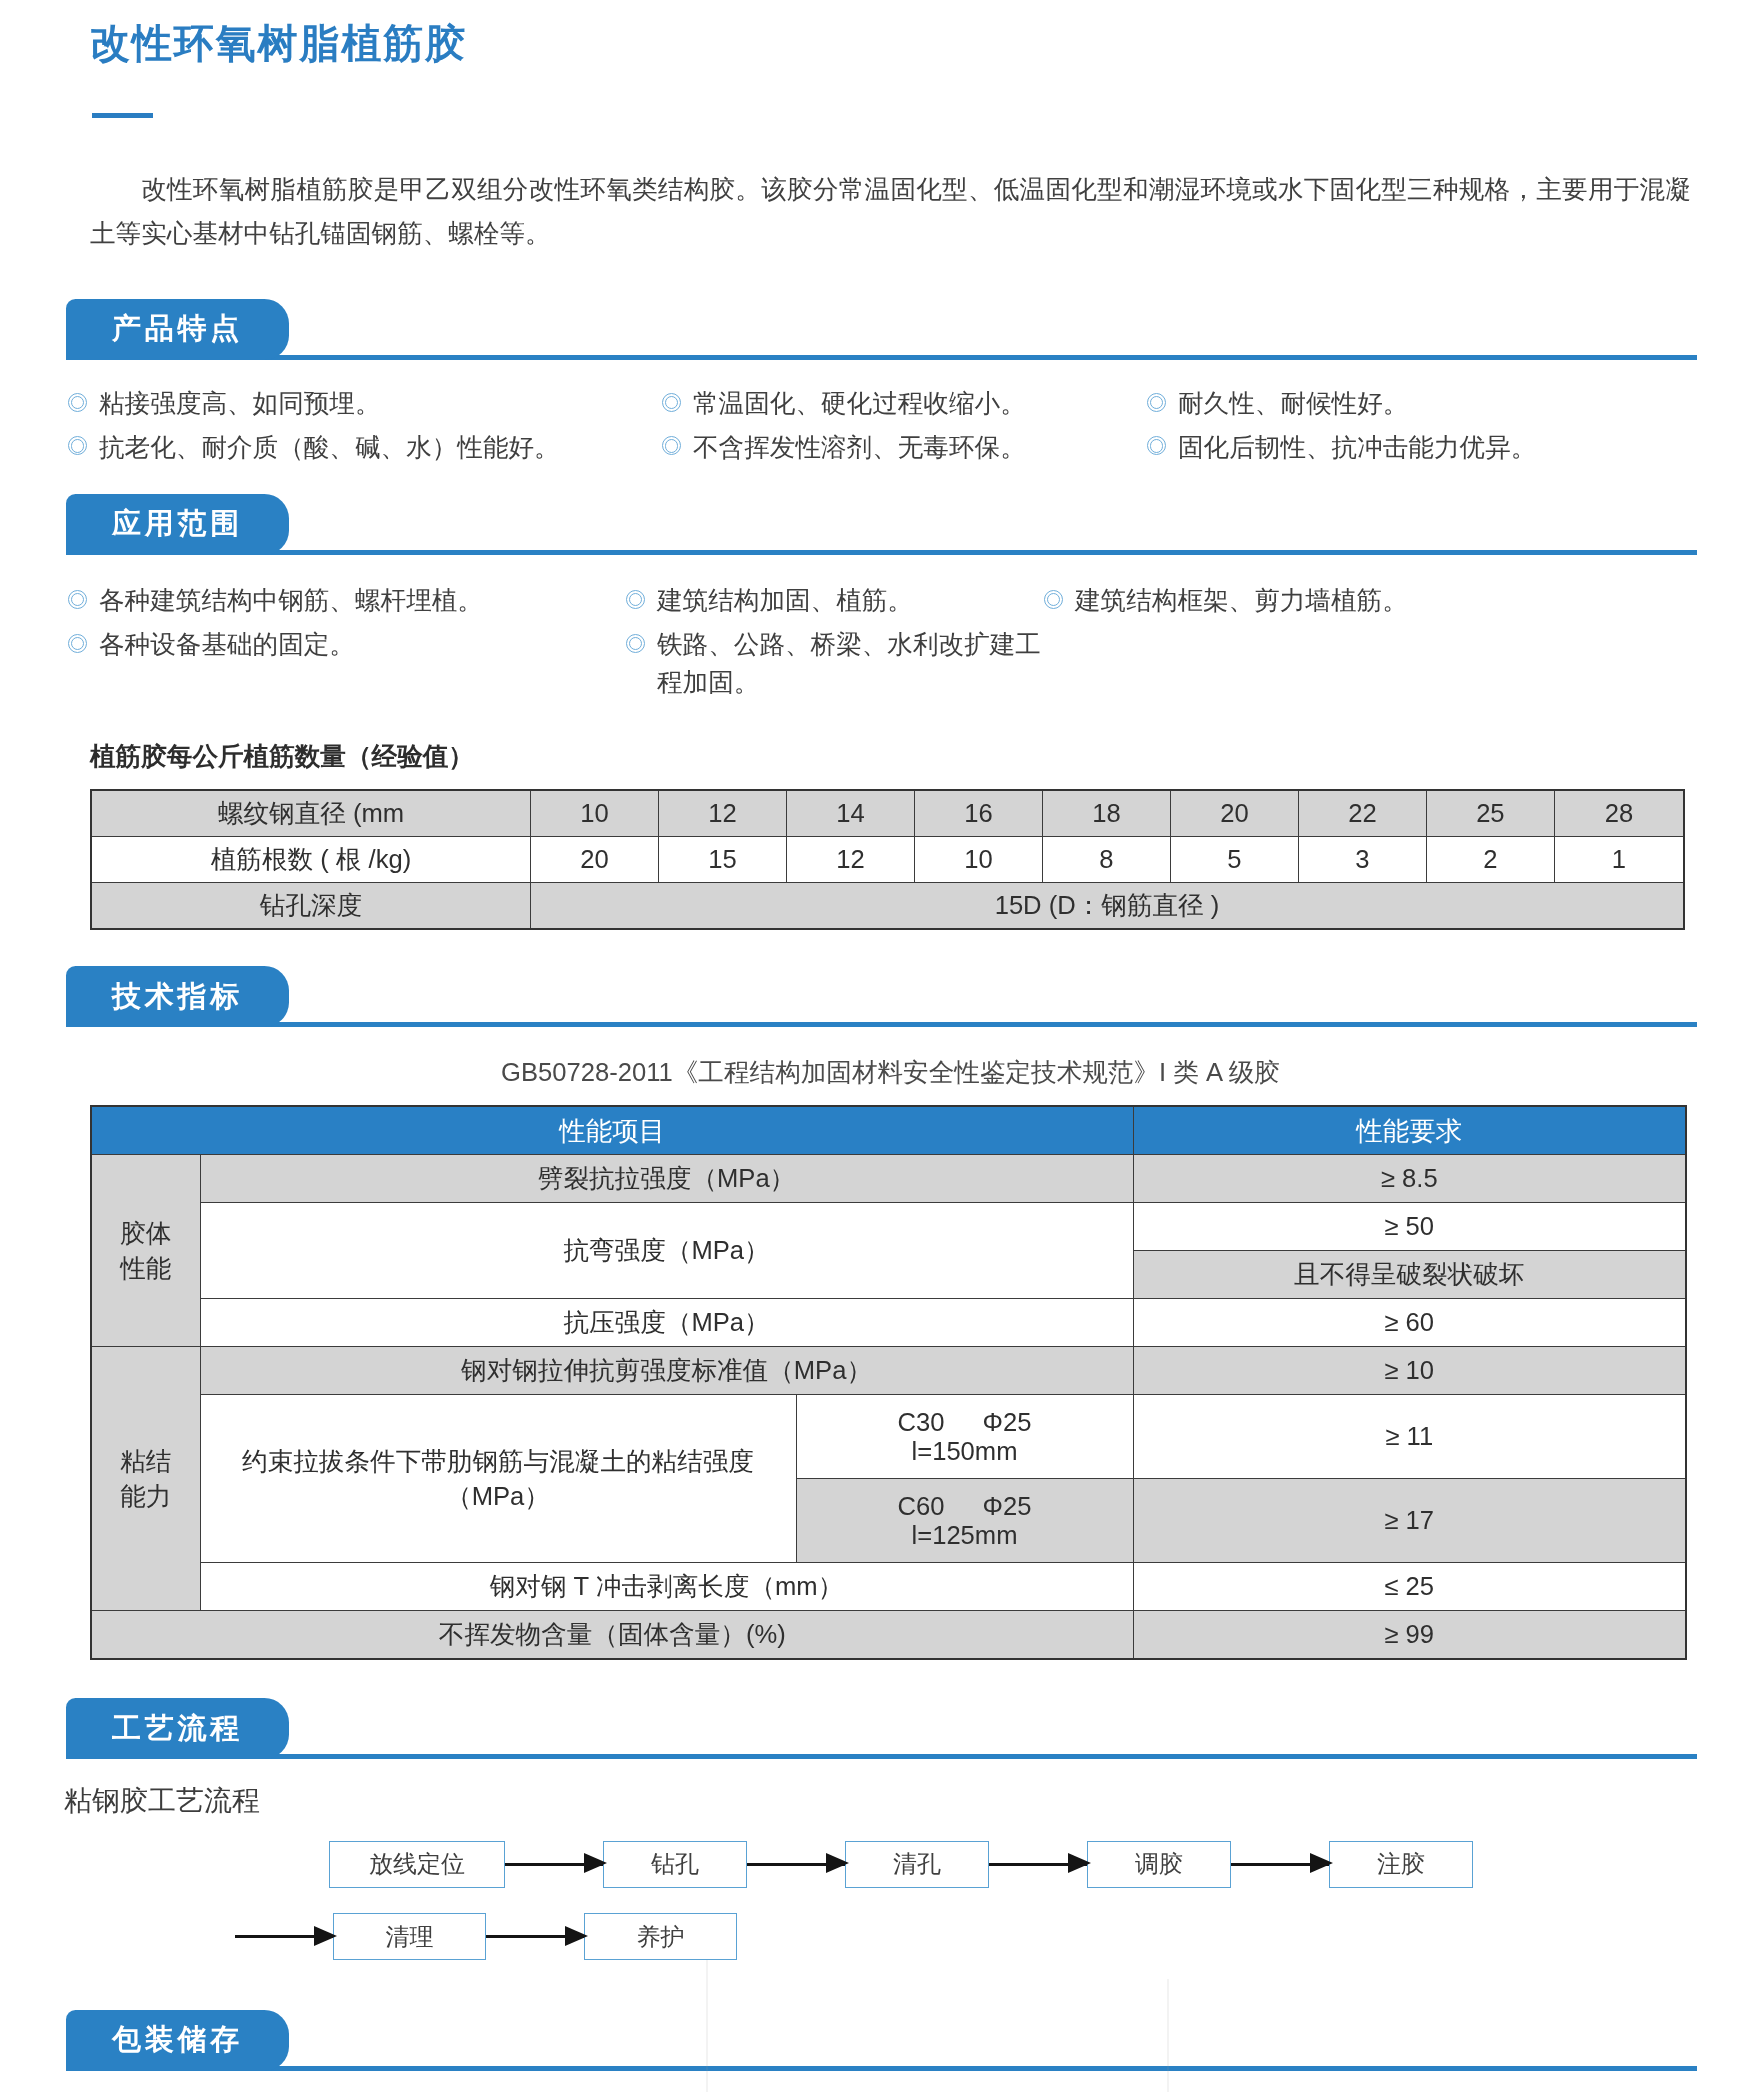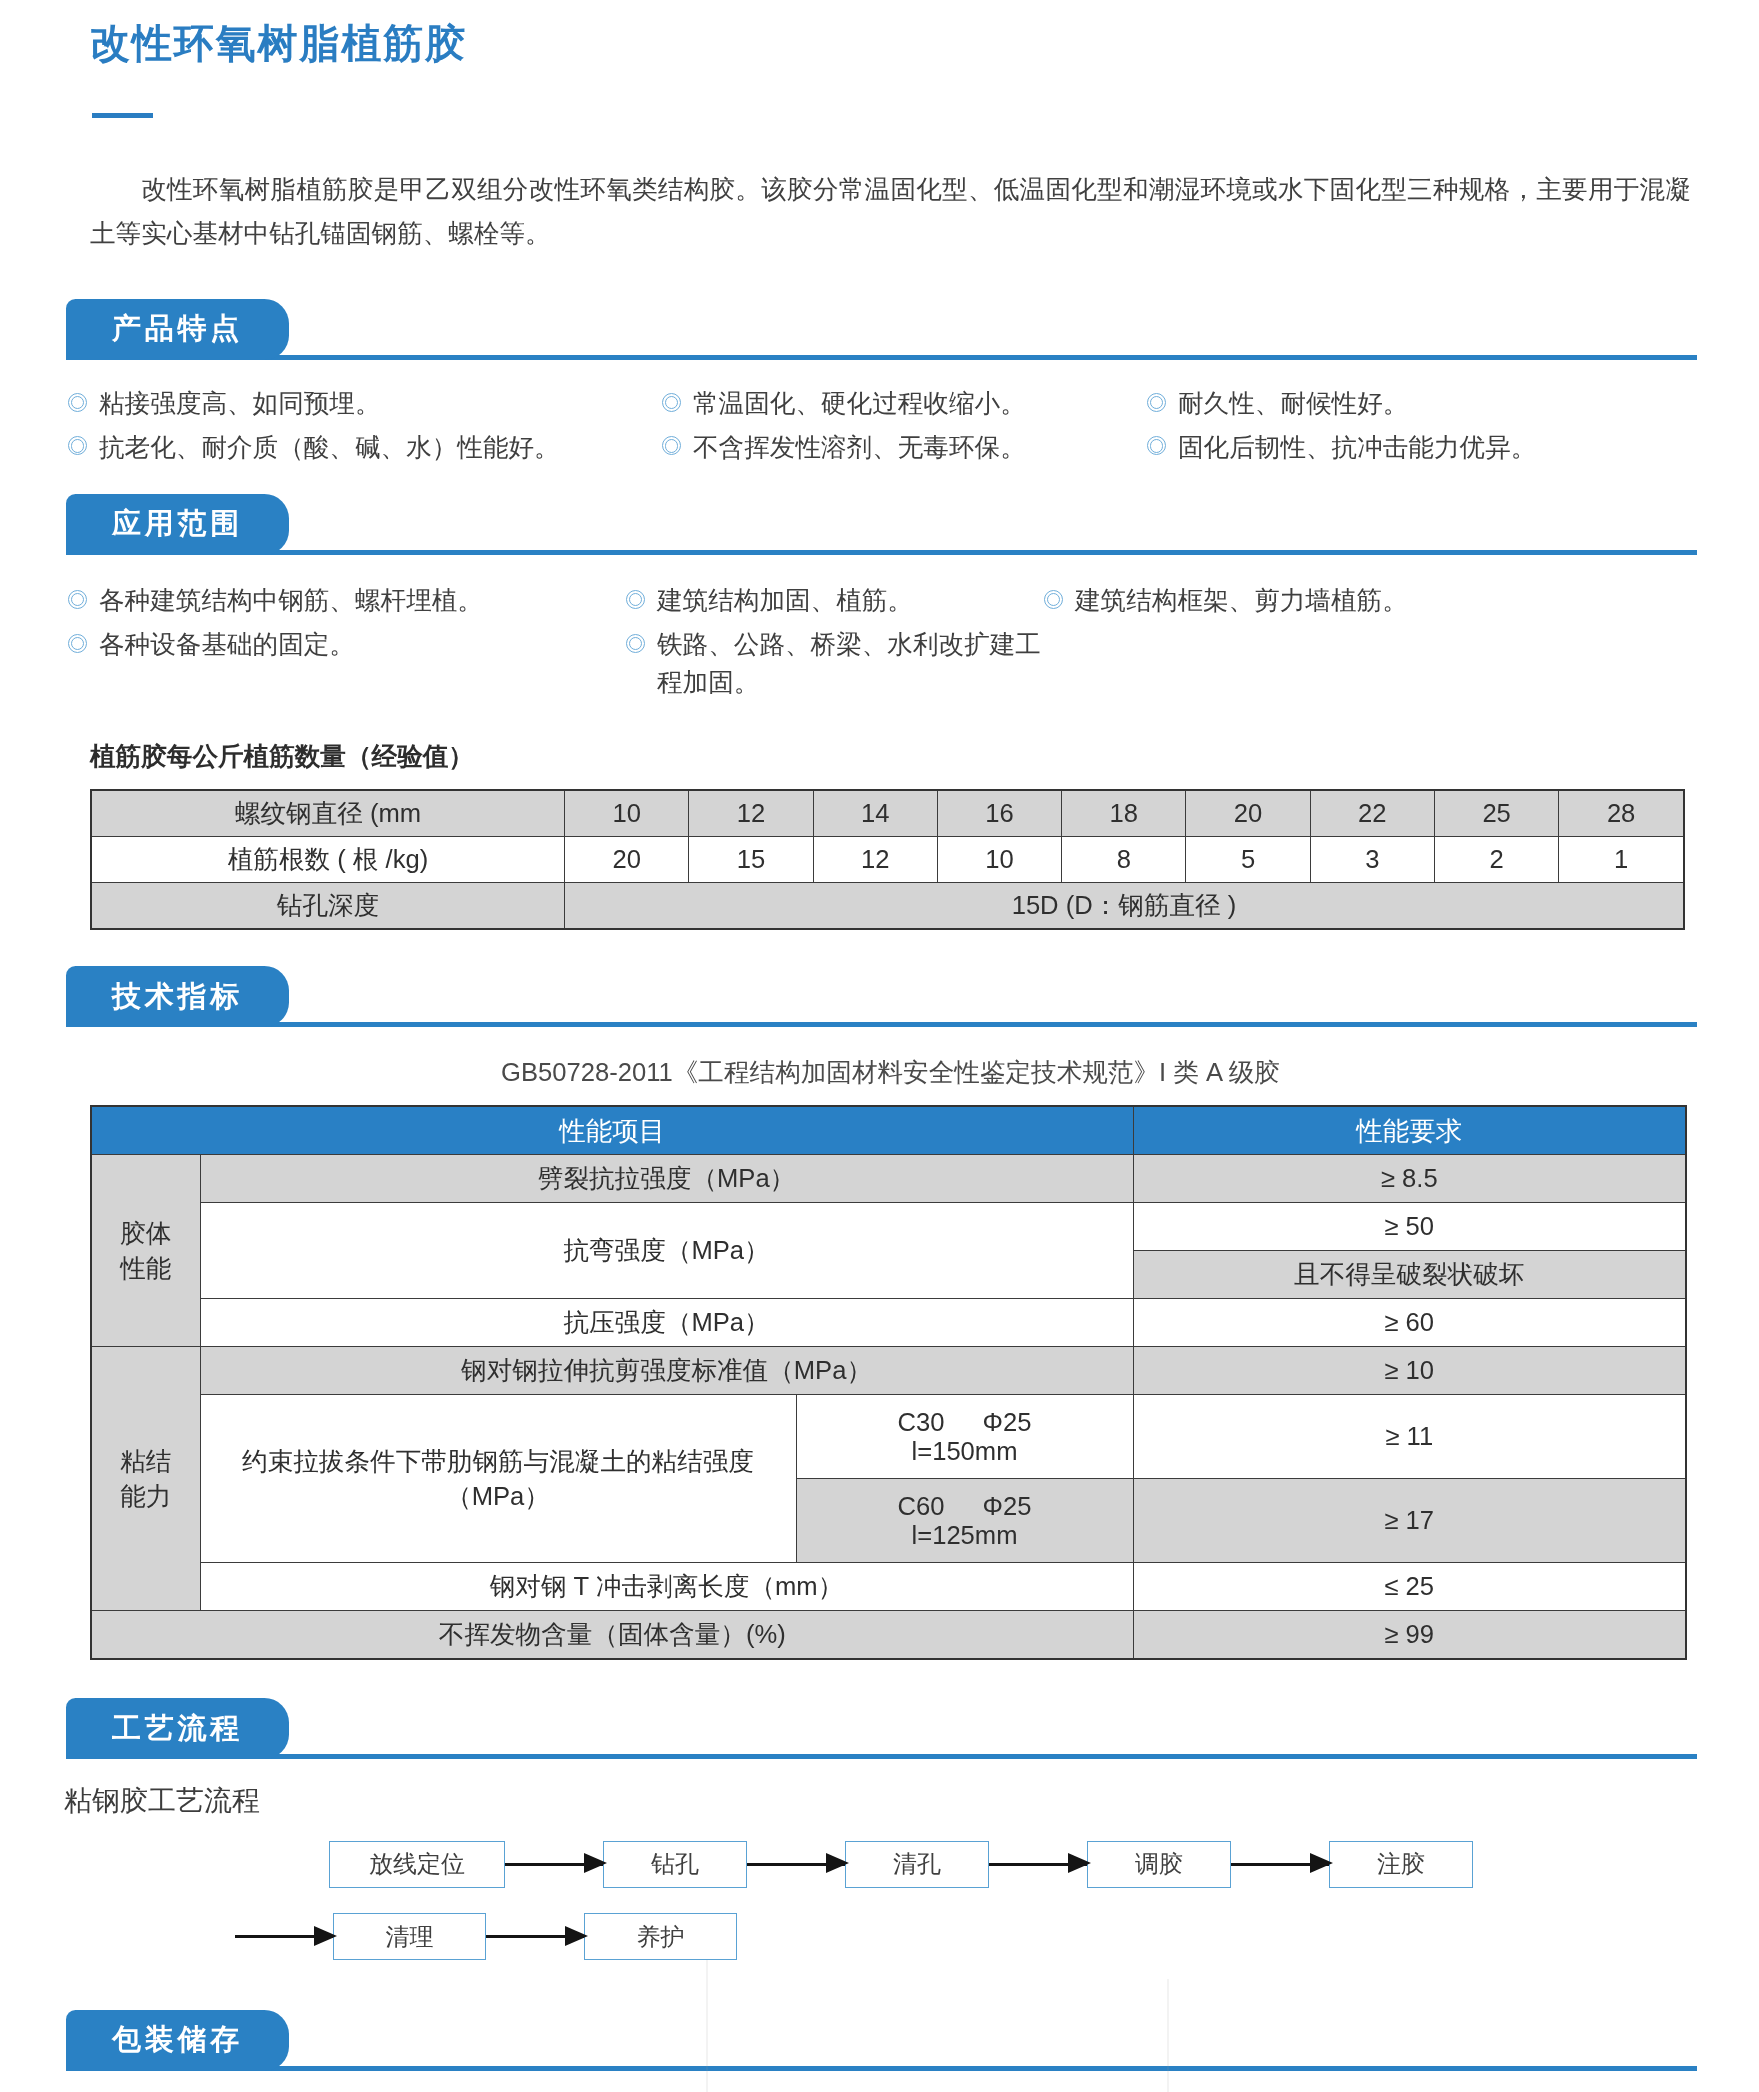--- a/index.html
+++ b/index.html
@@ -42,21 +42,21 @@
     content:'';position:absolute;left:1.9px;top:1.9px;right:1.9px;bottom:1.9px;
     border:1.9px solid #70aeda;border-radius:50%;
   }
 
   .table-caption{margin:38px 0 0 90px;font-size:25.6px;font-weight:bold;color:#2d2d2d;}
 
   table{border-collapse:collapse;}
   .rebar-table{margin:15px 0 0 90px;width:1595px;border:2.8px solid #333333;}
   .rebar-table td{
     border:1.9px solid #3b3b3b;height:45px;text-align:center;vertical-align:middle;
-    font-size:25.6px;color:#2f2f2f;padding:0 22px;
+    font-size:25.6px;color:#2f2f2f;padding:0 5px;
   }
   .rebar-table td.label{width:428px;}
   .gray{background:#d4d4d4;}
 
   .std-note{margin:28px 90px 0 90px;width:1601px;text-align:center;font-size:25.6px;color:#4a4a4a;}
 
   .tech-table{margin:15px 0 0 90px;width:1595px;border:2.8px solid #333333;table-layout:fixed;}
   .tech-table th,.tech-table td{
     border:1.9px solid #3b3b3b;text-align:center;vertical-align:middle;
     font-size:25.6px;color:#2f2f2f;padding:0 17px;overflow:hidden;

